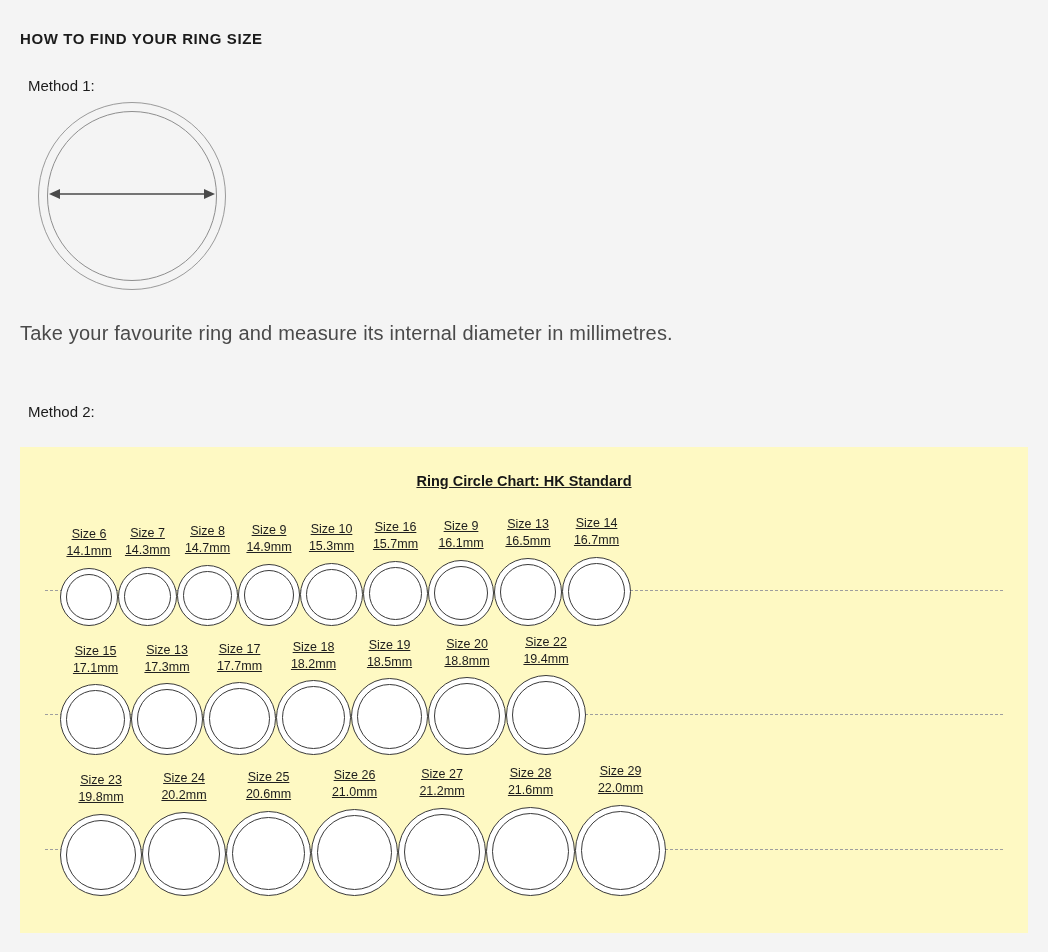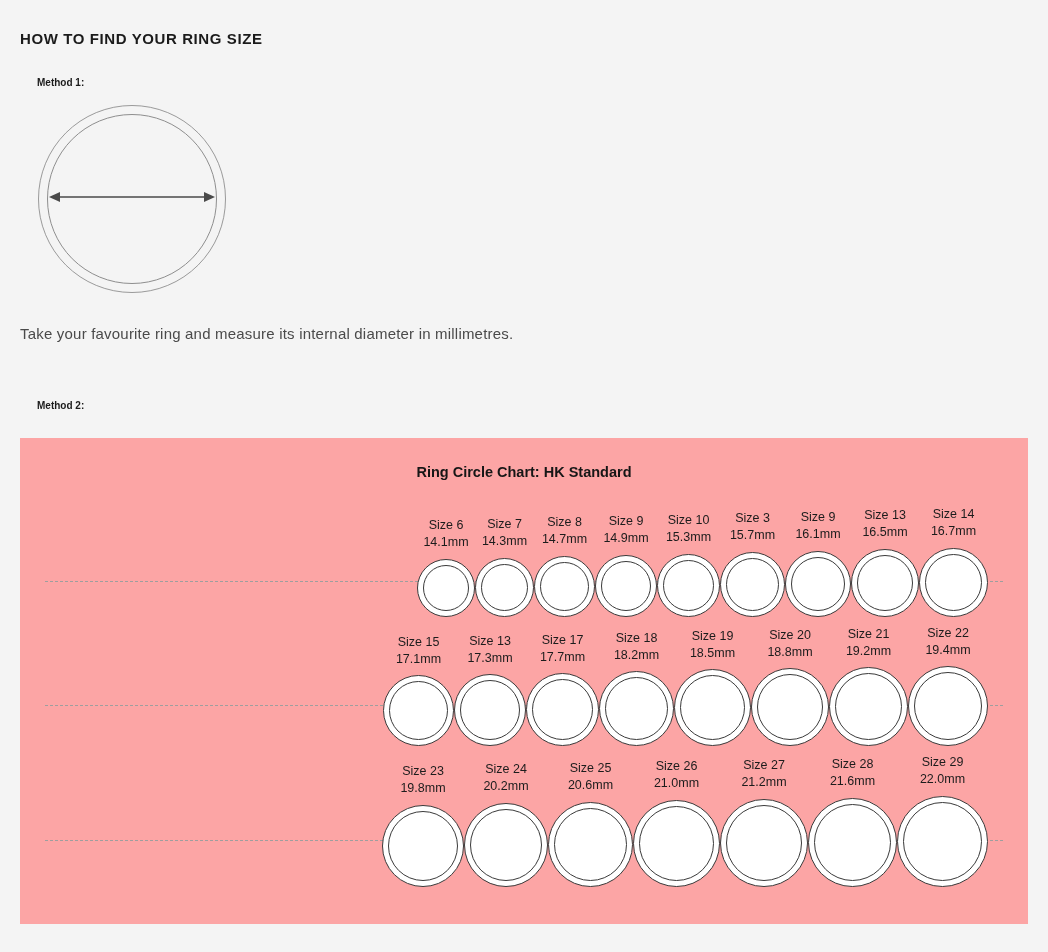--- a/index.html
+++ b/index.html
@@ -22,24 +22,24 @@
     padding: 30px 20px 0 20px;
   }
   .main-title {
     font-size: 15px;
     font-weight: bold;
     letter-spacing: 0.6px;
     color: #1b1b1b;
     margin: 0 0 30px 0;
   }
   .method-title {
-    font-size: 10px;
-    font-weight: bold;
+    font-size: 15px;
+    font-weight: normal;
     color: #1b1b1b;
-    margin: 17px;
+    margin: 8px;
   }
   .method1-block {
     margin-top: 22px;
   }
   .diagram {
     position: relative;
     width: 190px;
     height: 190px;
     margin-left: 18px;
   }
@@ -61,36 +61,37 @@
     border-radius: 50%;
     box-sizing: border-box;
   }
   .arrow-svg {
     position: absolute;
     left: 9px;
     top: 82px;
   }
   .caption {
     margin-top: 30px;
-    font-size: 15px;
+    font-size: 20px;
     color: #4a4a4a;
     letter-spacing: 0.2px;
   }
   .method2-block {
     margin-top: 58px;
   }
   .chart-panel {
     margin-top: 27px;
     margin-left: 0;
     width: 1008px;
-    background: #fca5a5;
+    background: #fef9c3;
     box-sizing: border-box;
     padding: 26px 0 0 0;
     height: 486px;
     overflow: hidden;
+    text-decoration: underline;
   }
   .chart-title {
     text-align: center;
     font-size: 14.5px;
     font-weight: bold;
     color: #161616;
     margin: 0 0 26px 0;
   }
   .ring-row {
     position: relative;
@@ -101,21 +102,21 @@
     position: absolute;
     left: 25px;
     right: 25px;
     border-top: 1px dashed #9e9e9e;
     z-index: 0;
   }
   .row-items {
     position: relative;
     z-index: 1;
     display: flex;
-    justify-content: flex-end;
+    justify-content: flex-start;
     align-items: flex-end;
   }
   .ring-item {
     display: flex;
     flex-direction: column;
     align-items: center;
   }
   .ring-labels {
     text-align: center;
     font-size: 12.5px;
@@ -204,21 +205,21 @@
               </div>
               <div class="ring-item">
                 <div class="ring-labels">
                   <div>Size 10</div>
                   <div>15.3mm</div>
                 </div>
                 <div class="ring-graphic" style="width: 63px; height: 63px;"></div>
               </div>
               <div class="ring-item">
                 <div class="ring-labels">
-                  <div>Size 3</div>
+                  <div>Size 16</div>
                   <div>15.7mm</div>
                 </div>
                 <div class="ring-graphic" style="width: 65px; height: 65px;"></div>
               </div>
               <div class="ring-item">
                 <div class="ring-labels">
                   <div>Size 9</div>
                   <div>16.1mm</div>
                 </div>
                 <div class="ring-graphic" style="width: 66px; height: 66px;"></div>
@@ -279,27 +280,20 @@
               </div>
               <div class="ring-item">
                 <div class="ring-labels">
                   <div>Size 20</div>
                   <div>18.8mm</div>
                 </div>
                 <div class="ring-graphic" style="width: 78px; height: 78px;"></div>
               </div>
               <div class="ring-item">
                 <div class="ring-labels">
-                  <div>Size 21</div>
-                  <div>19.2mm</div>
-                </div>
-                <div class="ring-graphic" style="width: 79px; height: 79px;"></div>
-              </div>
-              <div class="ring-item">
-                <div class="ring-labels">
                   <div>Size 22</div>
                   <div>19.4mm</div>
                 </div>
                 <div class="ring-graphic" style="width: 80px; height: 80px;"></div>
               </div>
             </div>
           </div>
           <div class="ring-row">
             <div class="dashline" style="bottom: 45.5px;"></div>
             <div class="row-items">

